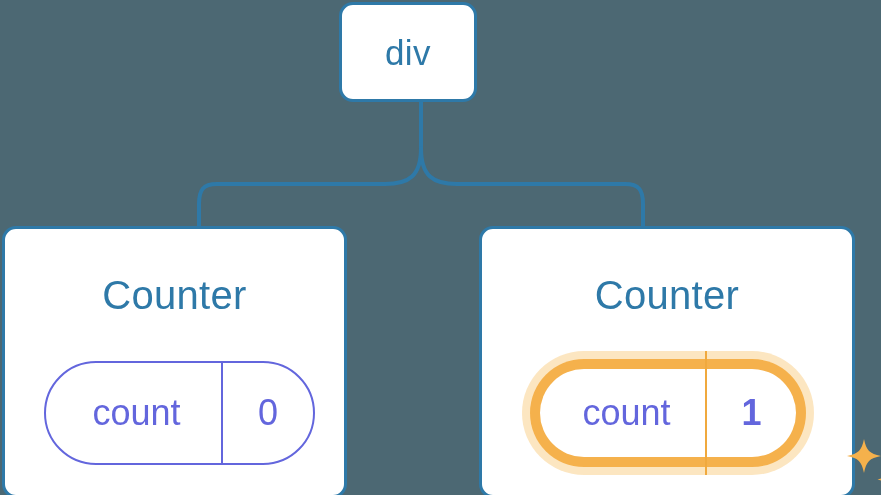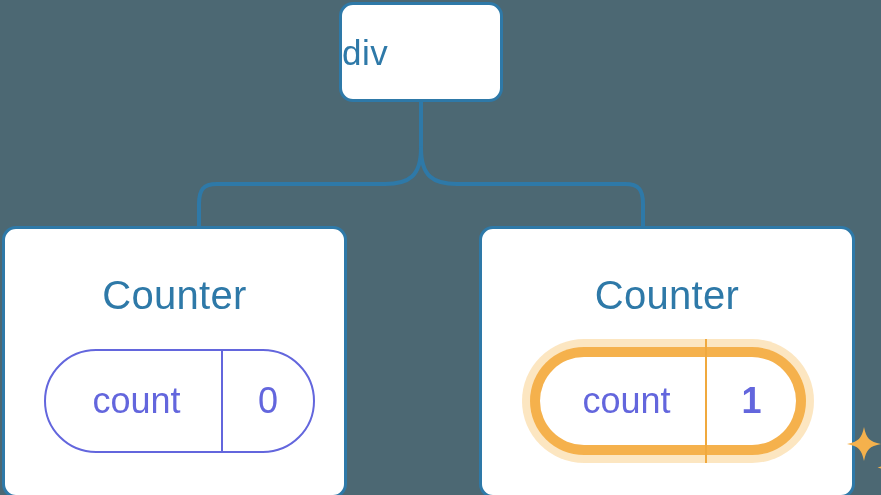--- a/index.html
+++ b/index.html
@@ -29,28 +29,29 @@
     width: 881px;
     height: 495px;
     pointer-events: none;
   }
 
   
   .node-root {
     position: absolute;
     left: 339px;
     top: 2px;
-    width: 164px;
+    width: 138px;
     height: 100px;
     background: #FFFFFF;
     border: 3px solid #2E79A8;
     border-radius: 14px;
     box-sizing: border-box;
     display: flex;
     align-items: center;
+    justify-content: center;
   }
   .node-root .node-root-label {
     font-size: 35px;
     color: #2E79A8;
     letter-spacing: 0.5px;
     line-height: 1;
   }
 
   
   .card {
@@ -81,20 +82,21 @@
     text-align: center;
     font-size: 40px;
     color: #2E79A8;
     line-height: 1;
     letter-spacing: 0.3px;
   }
 
   
   .pill-wrap {
     position: absolute;
+    margin-top: 12px;
   }
   .pill-wrap-left {
     left: 39px;
     top: 120px;
     width: 271px;
     height: 104px;
   }
   .pill-wrap-right {
     left: 40px;
     top: 110px;

